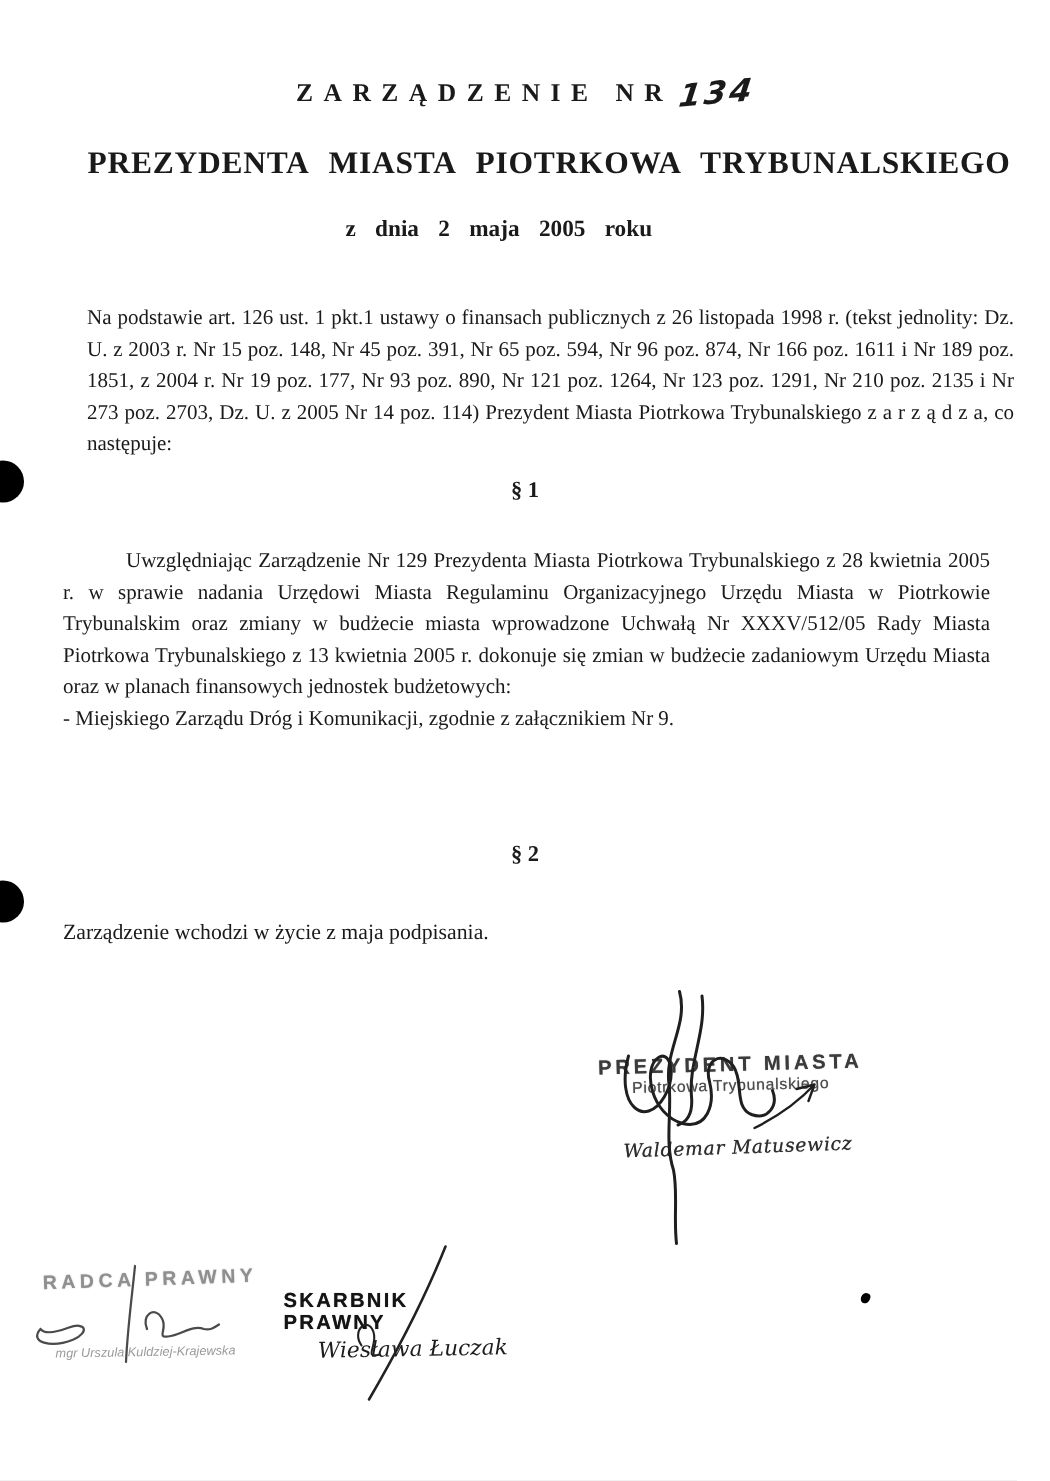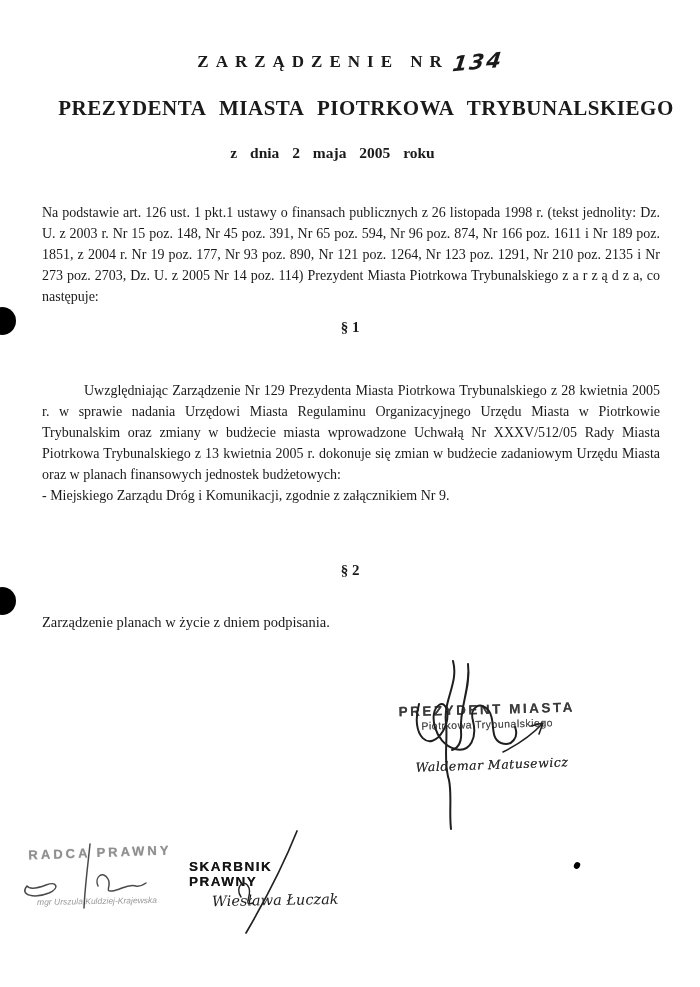--- a/index.html
+++ b/index.html
@@ -22,22 +22,22 @@
   .title2 {
     top:96px; left:16px; width:700px; text-align:center;
     font-weight:bold; font-size:21px; letter-spacing:0.5px; word-spacing:8px; white-space:nowrap;
   }
   .title3 {
     top:144px; left:0; width:665px; text-align:center;
     font-weight:bold; font-size:15.5px; word-spacing:9px;
   }
   
   .jblock { left:42px; width:618px; font-size:14px; line-height:21px; text-align:justify; }
-  .para1 { top:202px; }
-  .block2 { top:380px; }
+  .para1 { top:202px;margin-left:16px; }
+  .block2 { top:364px; }
   .indent { text-indent:42px; }
   .listline { text-align:left; }
   .smark { left:0; width:700px; text-align:center; font-weight:bold; font-size:15px; }
   .s1 { top:319px; }
   .s2 { top:562px; }
   .para3 { top:614px; left:42px; font-size:14.5px; }
   
   .hole { left:-12px; width:28px; height:28px; background:#000; border-radius:50%; }
   .hole1 { top:307px; }
   .hole2 { top:587px; }
@@ -101,21 +101,21 @@
   <div class="abs jblock para1">Na podstawie art. 126 ust. 1 pkt.1 ustawy o finansach publicznych z 26 listopada 1998 r. (tekst jednolity: Dz. U. z 2003 r. Nr 15 poz. 148, Nr 45 poz. 391, Nr 65 poz. 594, Nr 96 poz. 874, Nr 166 poz. 1611 i Nr 189 poz. 1851, z 2004 r. Nr 19 poz. 177, Nr 93 poz. 890, Nr 121 poz. 1264, Nr 123 poz. 1291, Nr 210 poz. 2135 i Nr 273 poz. 2703, Dz. U. z 2005 Nr 14 poz. 114) Prezydent Miasta Piotrkowa Trybunalskiego z a r z ą d z a, co następuje:</div>
 
   <div class="abs smark s1">§ 1</div>
 
   <div class="abs jblock block2">
     <div class="indent">Uwzględniając Zarządzenie Nr 129 Prezydenta Miasta Piotrkowa Trybunalskiego z 28 kwietnia 2005 r. w sprawie nadania Urzędowi Miasta Regulaminu Organizacyjnego Urzędu Miasta w Piotrkowie Trybunalskim oraz zmiany w budżecie miasta wprowadzone Uchwałą Nr XXXV/512/05 Rady Miasta Piotrkowa Trybunalskiego z 13 kwietnia 2005 r. dokonuje się zmian w budżecie zadaniowym Urzędu Miasta oraz w planach finansowych jednostek budżetowych:</div>
     <div class="listline">- Miejskiego Zarządu Dróg i Komunikacji, zgodnie z załącznikiem Nr 9.</div>
   </div>
 
   <div class="abs smark s2">§ 2</div>
-  <div class="abs para3">Zarządzenie planach w życie z dniem podpisania.</div>
+  <div class="abs para3">Zarządzenie wchodzi w życie z maja podpisania.</div>
 
   <div class="abs pres-stamp">
     <div class="l1">PREZYDENT MIASTA</div>
     <div class="l2">Piotrkowa Trybunalskiego</div>
   </div>
   <div class="abs pres-name">Waldemar Matusewicz</div>
 
   <svg class="abs sigsvg" viewBox="0 0 700 987">
     <g fill="none" stroke="#1f1f1f" stroke-linecap="round" stroke-width="2">
       <path d="M453 661 C459 683 443 700 446 723 C448 741 443 762 449 780 C452 795 449 812 451 829"></path>

